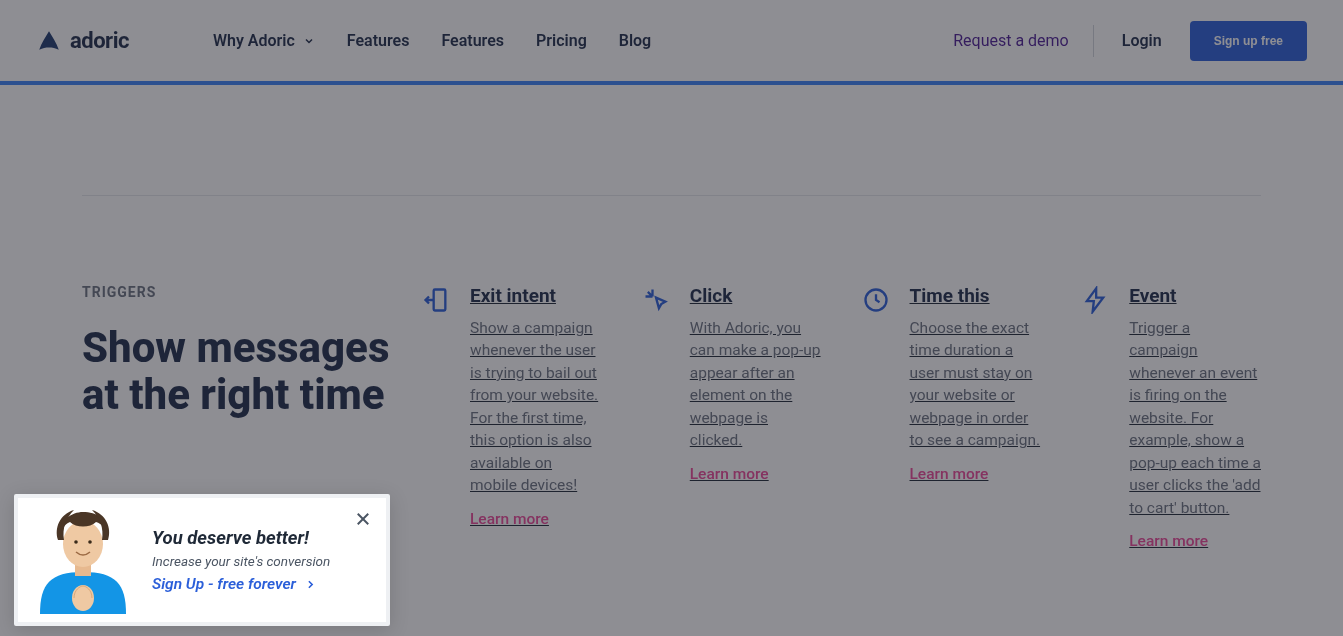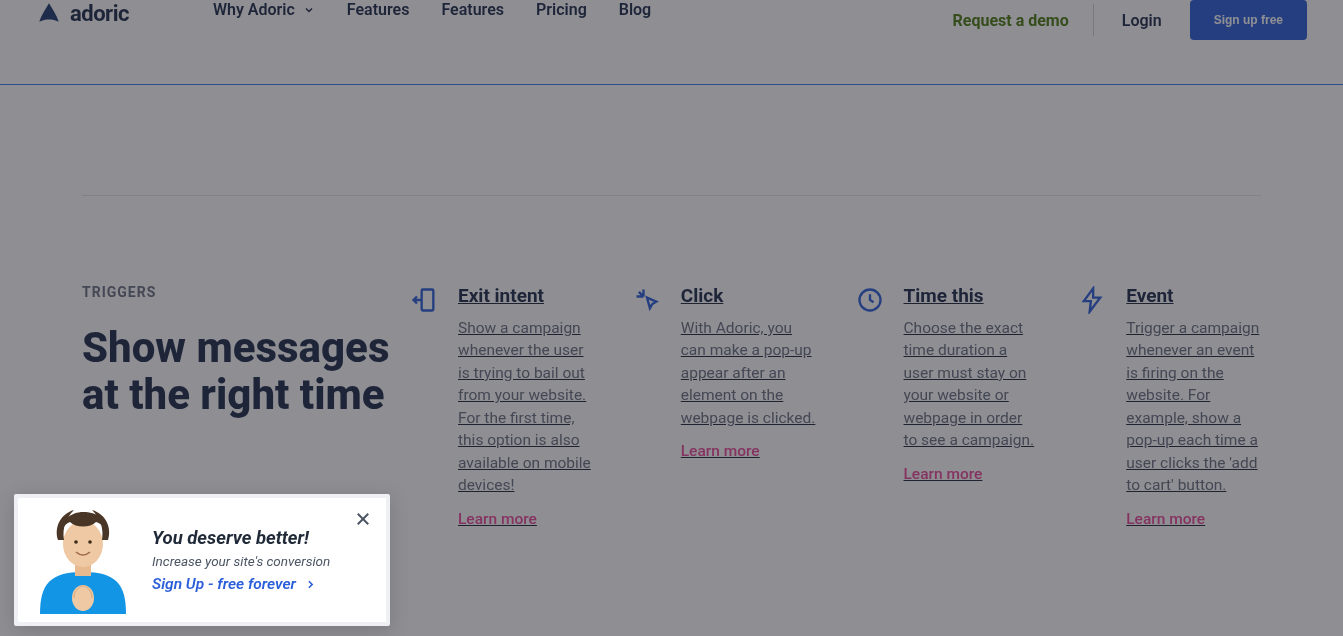--- a/index.html
+++ b/index.html
@@ -10,23 +10,23 @@
     width: 1343px;
     height: 636px;
     overflow: hidden;
     position: relative;
   }
 
   
   .header {
     height: 85px;
     display: flex;
-    align-items: flex-start;
+    align-items: center;
     padding: 0 36px;
-    border-bottom: 1px solid #3b82f6;
+    border-bottom: 4px solid #3b82f6;
   }
   .logo {
     display: flex;
     align-items: center;
     gap: 8px;
     margin-right: 84px;
   }
   .logo svg { width: 26px; height: 26px; }
   .logo-text {
     font-size: 22px;
@@ -52,22 +52,22 @@
     width: 12px;
     height: 12px;
   }
   .header-right {
     margin-left: auto;
     display: flex;
     align-items: center;
   }
   .demo-link {
     font-size: 16px;
-    font-weight: 700;
-    color: #4d7c0f;
+    font-weight: 400;
+    color: #4c1d95;
     cursor: pointer;
     padding-right: 24px;
   }
   .divider-v {
     width: 1px;
     height: 32px;
     background: #d1d5db;
   }
   .login-link {
     font-size: 16px;
@@ -91,21 +91,21 @@
   .content {
     padding: 110px 82px 0 82px;
   }
   .divider-h {
     height: 1px;
     background: #e5e7eb;
     margin-bottom: 88px;
   }
   .section-grid {
     display: flex;
-    gap: 8px;
+    gap: 20px;
   }
   .section-left {
     width: 320px;
     flex-shrink: 0;
   }
   .eyebrow {
     font-size: 14px;
     font-weight: 700;
     letter-spacing: 1px;
     color: #6b7280;

